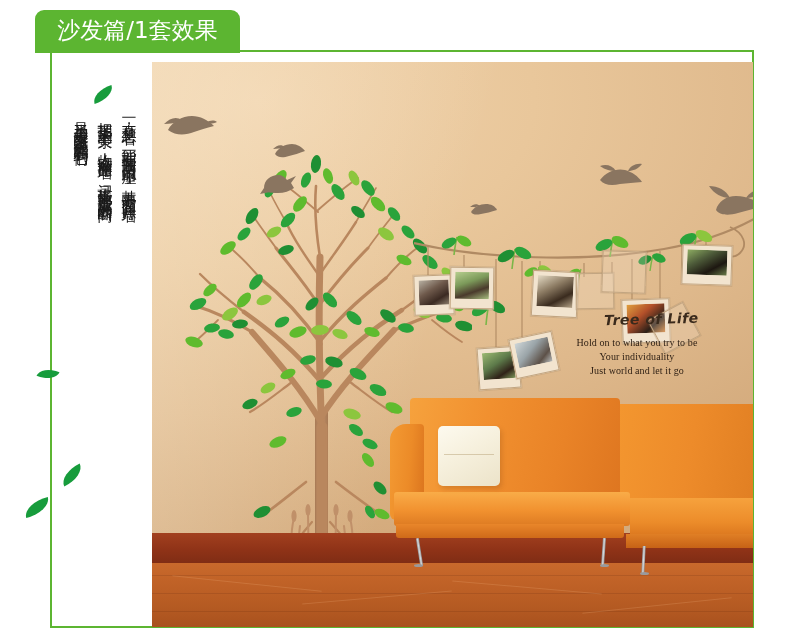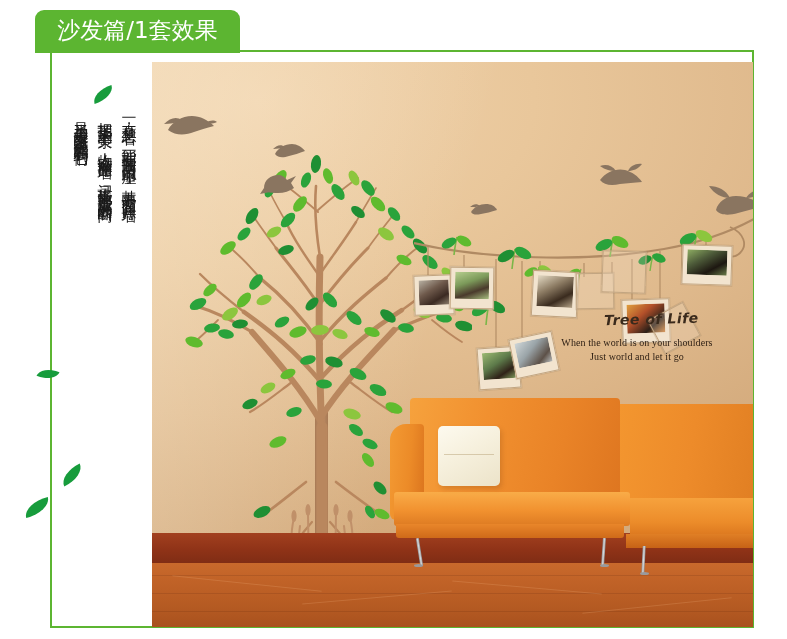--- a/index.html
+++ b/index.html
@@ -414,21 +414,22 @@
     <div class="pframe" style="left:268px;top:38px;width:48px;height:38px;transform:rotate(2deg);">
       <div class="inner">
         <div class="swatch" style="background:
           linear-gradient(150deg,#8fae63 0%,#4e5c3a 36%,#1d1711 70%,#6b7d4a 100%);"></div>
       </div>
     </div>
   </div>
 
   <div id="wtext">
     <div id="tol">Tree of Life</div>
-    <div class="poem">When the world is on your shoulders</div>
+    <div class="poem">Hold on to what you try to be</div>
+    <div class="poem">Your individuality</div>
     <div class="poem">Just world and let it go</div>
   </div>
 
   <div id="baseboard"></div>
   <div id="floor">
     <div class="plank" style="left:0;top:12px;width:100%;"></div>
     <div class="plank" style="left:0;top:30px;width:100%;"></div>
     <div class="plank" style="left:0;top:48px;width:100%;"></div>
     <div class="chev" style="left:20px;top:20px;transform:rotate(6deg);"></div>
     <div class="chev" style="left:150px;top:34px;transform:rotate(-5deg);"></div>

